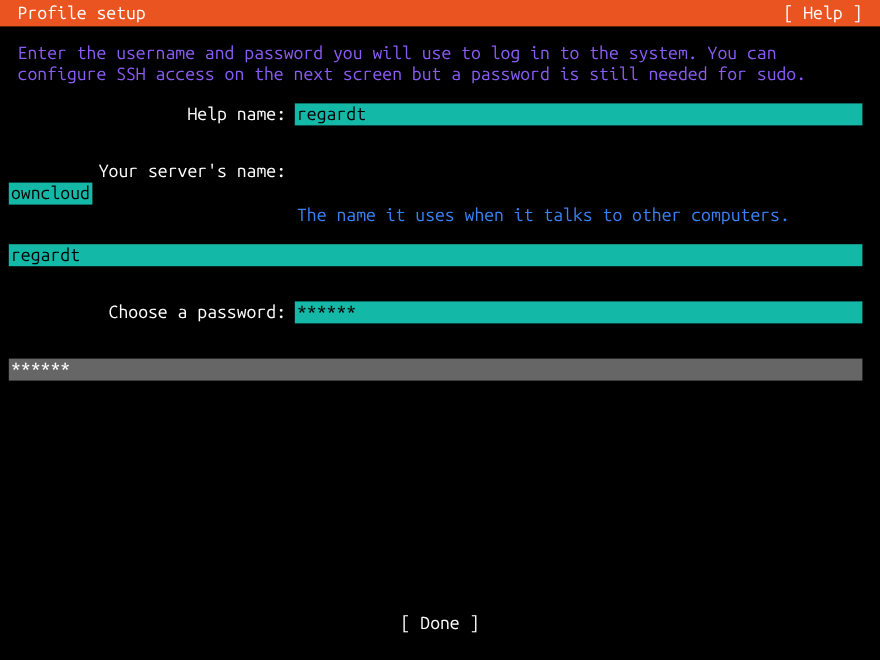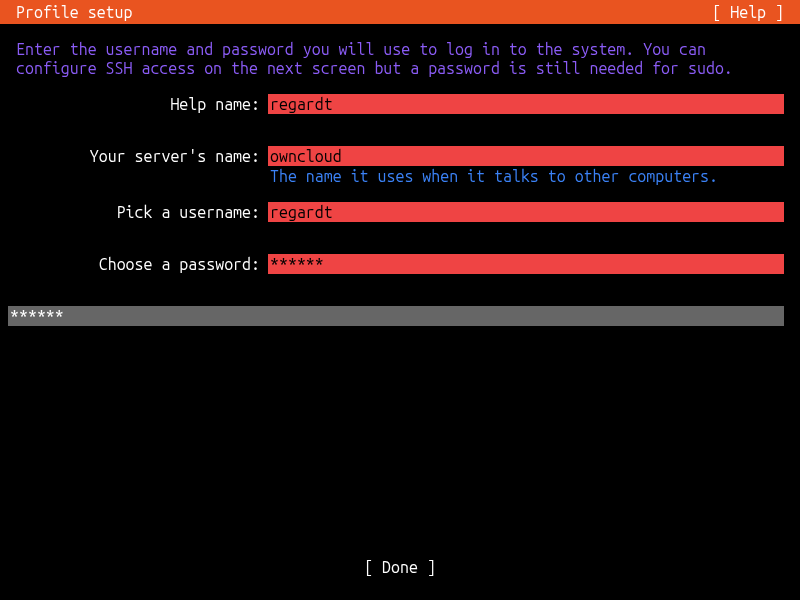--- a/index.html
+++ b/index.html
@@ -54,21 +54,21 @@
       text-align: right;
       padding-right: 8px;
       flex-shrink: 0;
       line-height: 20px;
     }
     .form-field-wrap {
       flex: 1;
       padding-right: 8px;
     }
     .text-field {
-      background: #ef4444;
+      background: #14b8a6;
       color: #000000;
       height: 20px;
       padding: 0 2px;
       width: 100%;
       line-height: 20px;
       white-space: nowrap;
       overflow: hidden;
     }
     .text-field.focused {
       background: #666666;
@@ -107,35 +107,34 @@
 <div class="content">
   <div class="instructions">Enter the username and password you will use to log in to the system. You can configure SSH access on the next screen but a password is still needed for sudo.</div>
 
   <div class="form-row">
     <div class="form-label">Help name:</div>
     <div class="form-field-wrap">
       <div class="text-field">regardt</div>
     </div>
   </div>
 
-  <div class="form-row with-hint" style="margin-bottom:0;">
+  <div class="form-row with-hint" style="margin-bottom:0;flex-direction:column;">
     <div class="form-label">Your server's name:</div>
     <div class="form-field-wrap">
       <div class="text-field">owncloud</div>
     </div>
   </div>
   <div class="hint-row">
     <div class="form-label"></div>
     <div class="form-field-wrap">
       <div class="hint">The name it uses when it talks to other computers.</div>
     </div>
   </div>
 
   <div class="form-row">
-    <div class="form-label">Pick a username:</div>
     <div class="form-field-wrap">
       <div class="text-field">regardt</div>
     </div>
   </div>
 
   <div class="form-row">
     <div class="form-label">Choose a password:</div>
     <div class="form-field-wrap">
       <div class="text-field">******</div>
     </div>

